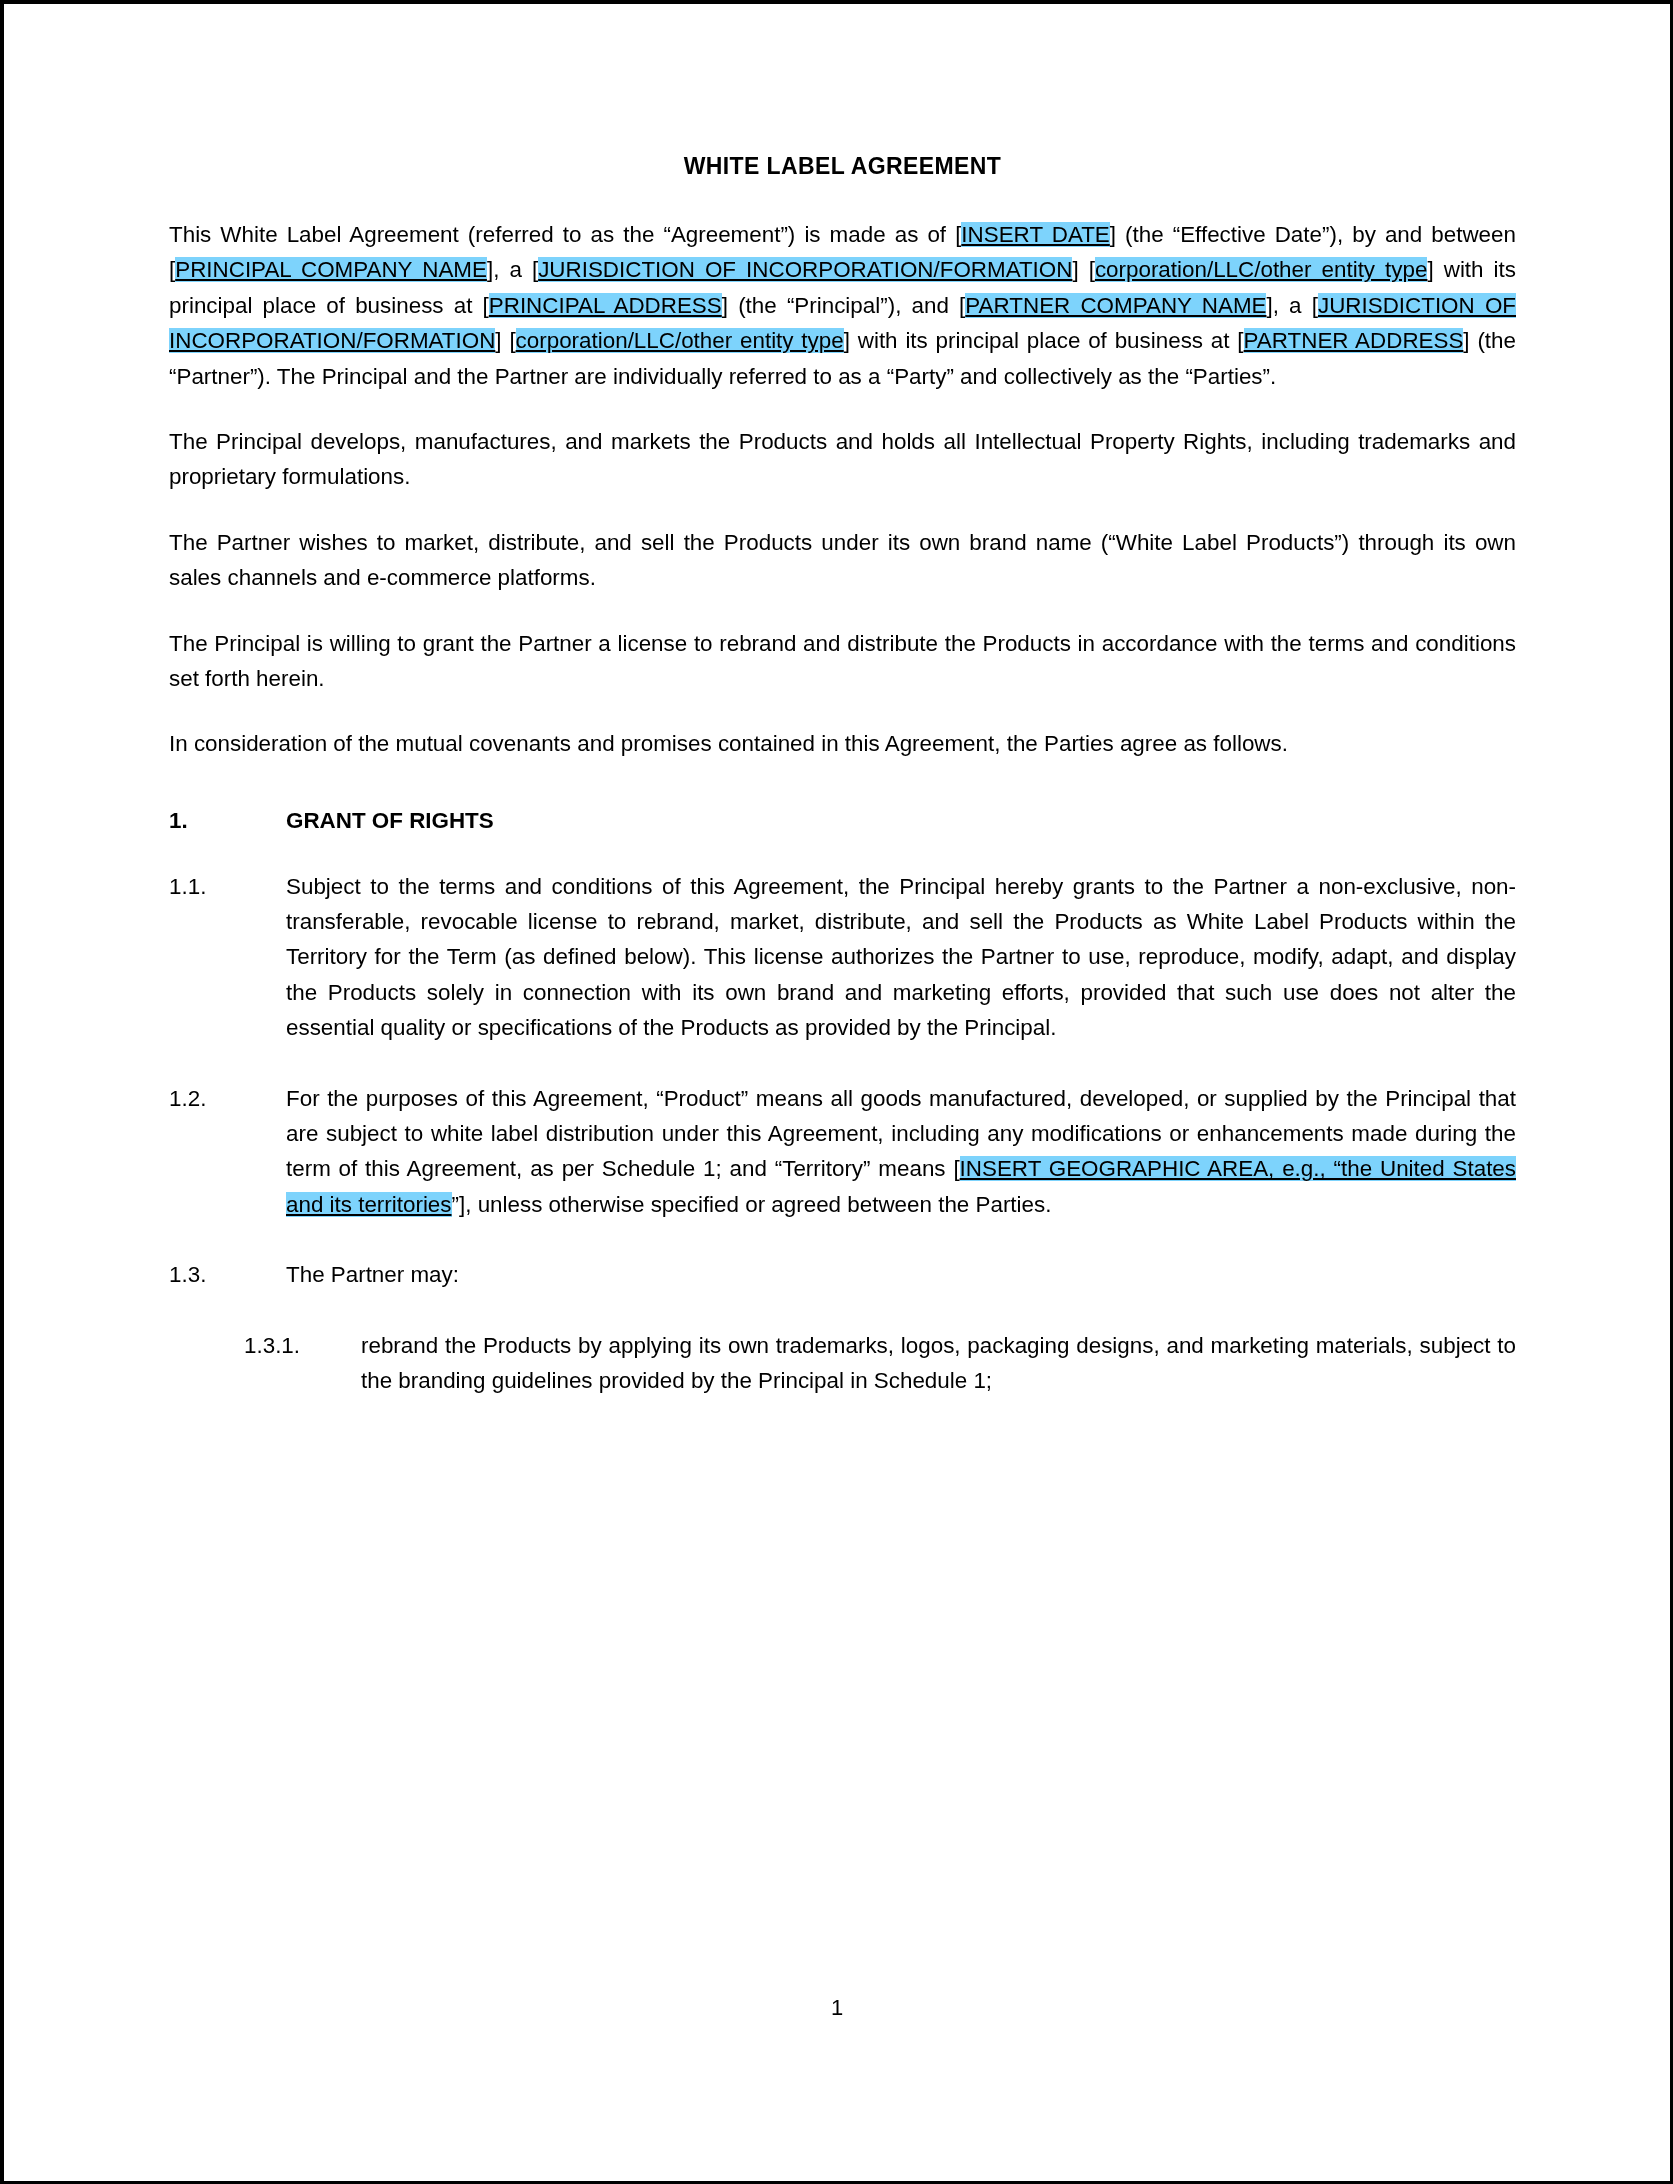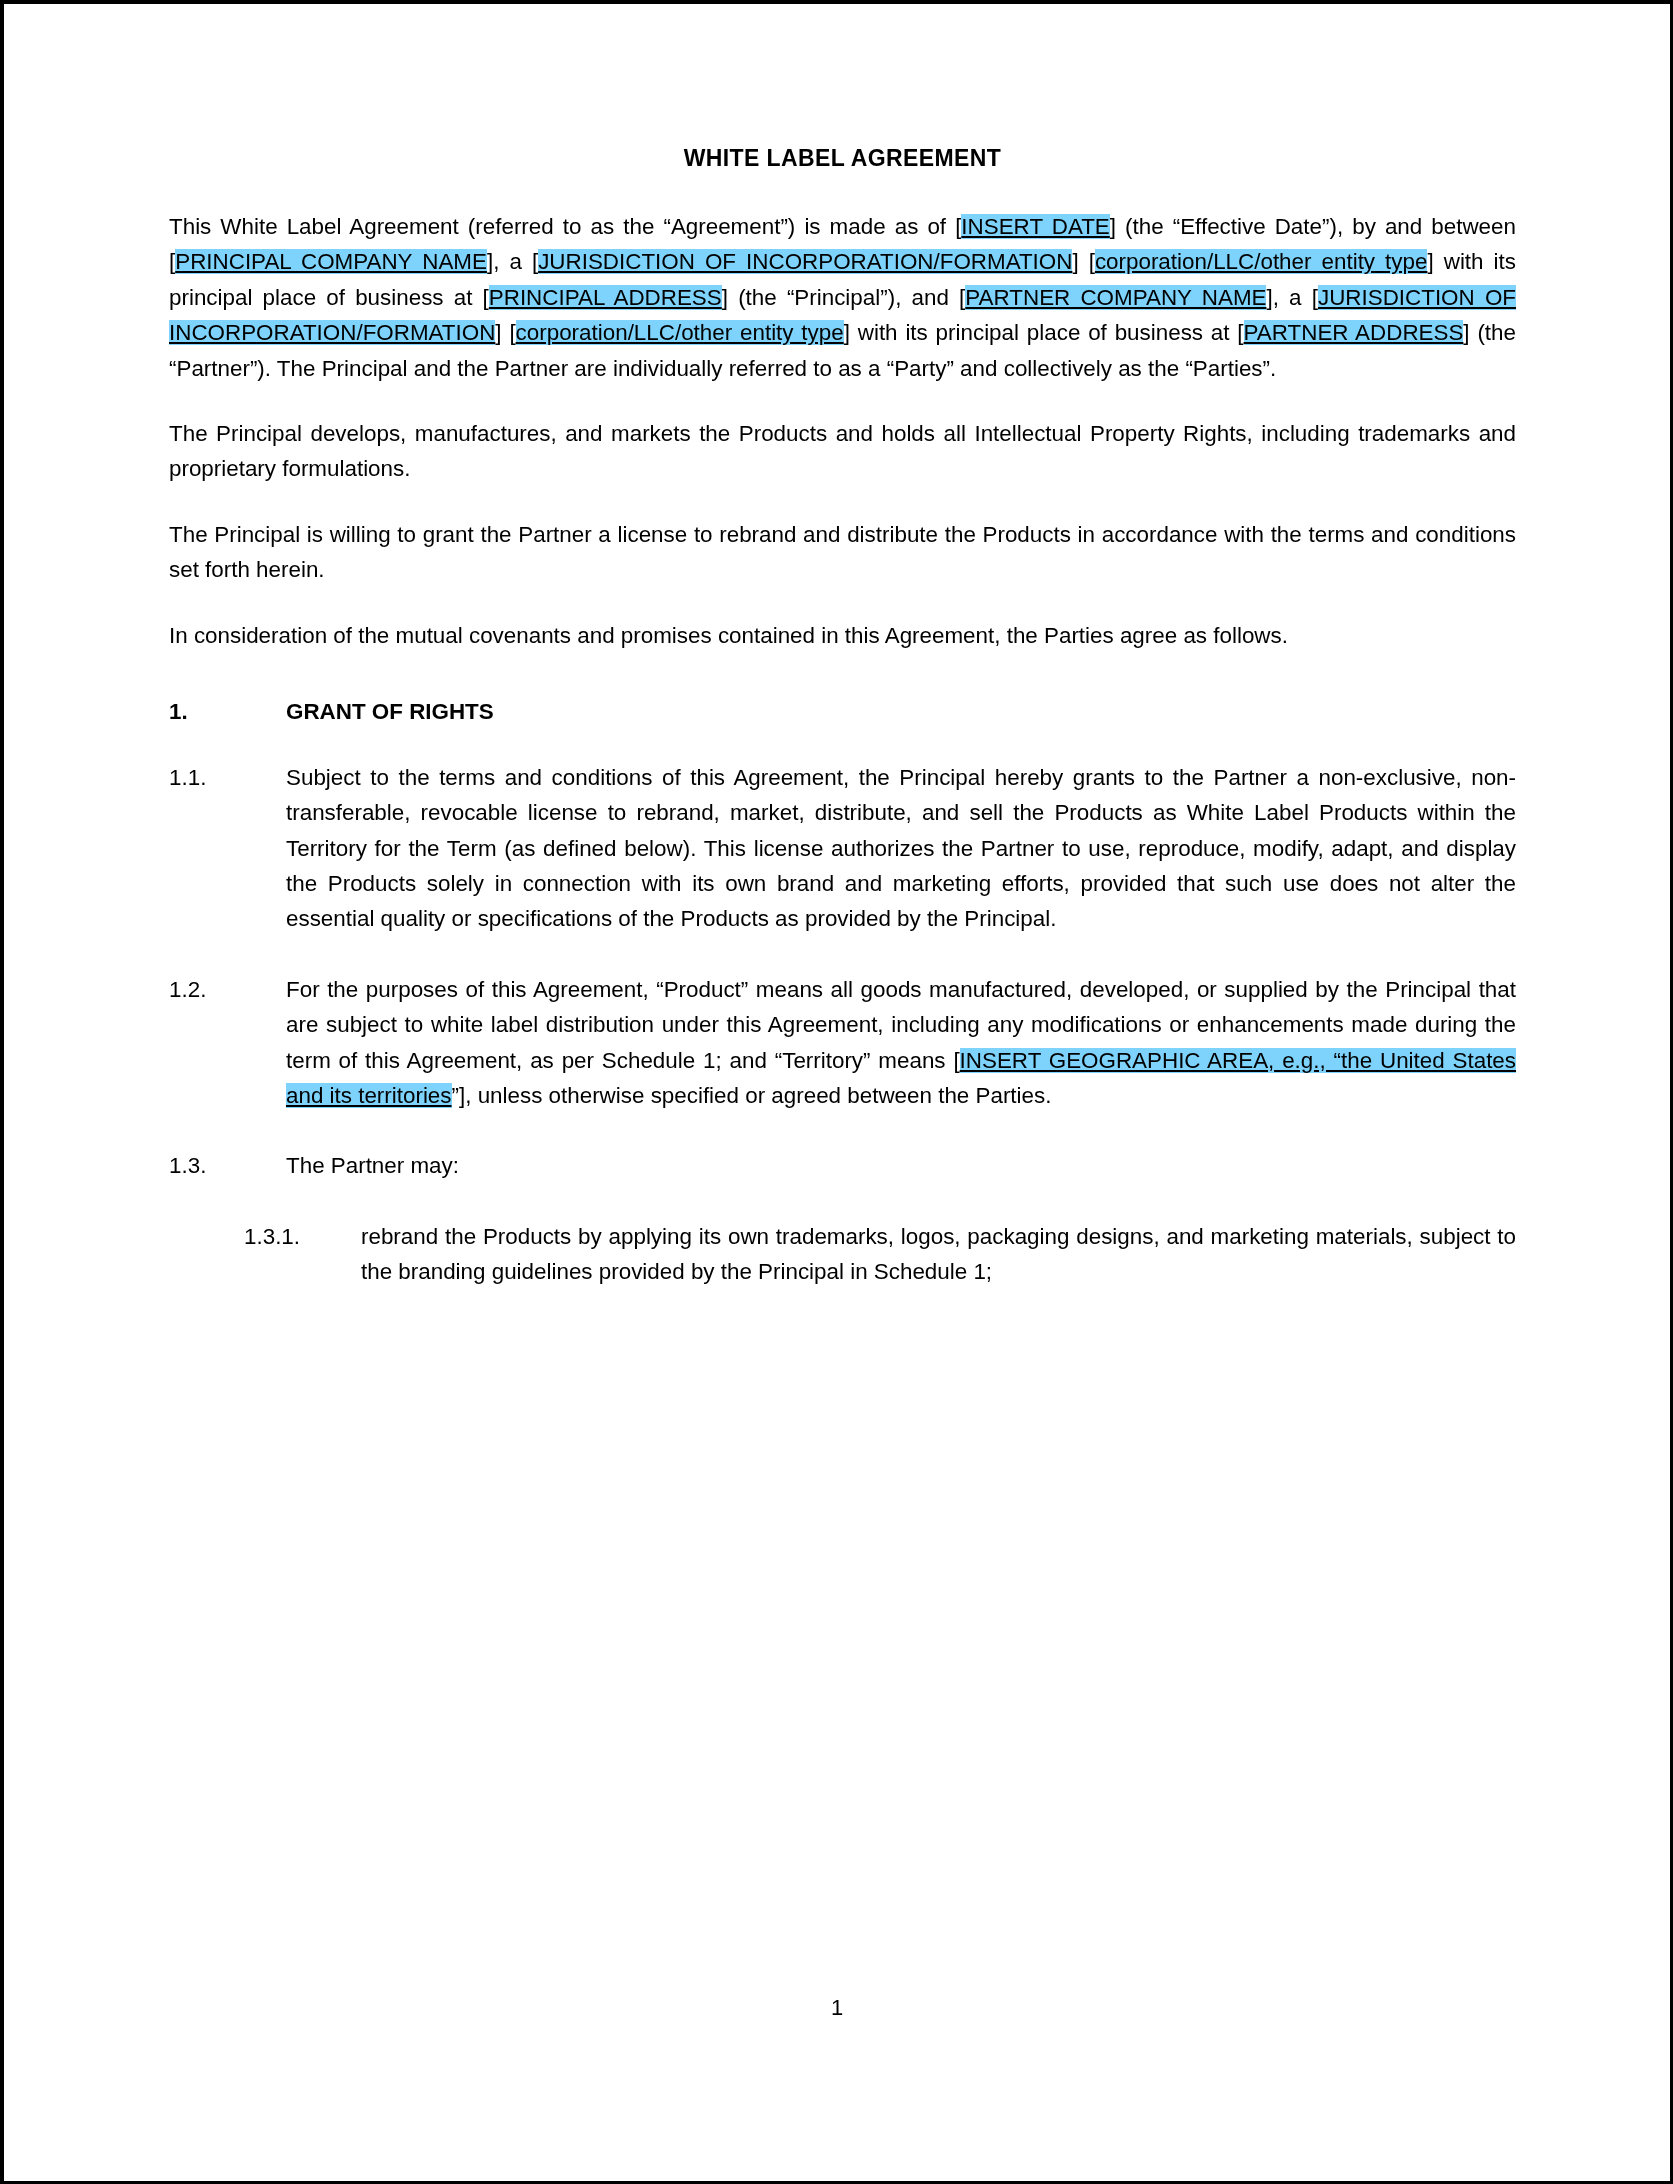--- a/index.html
+++ b/index.html
@@ -14,21 +14,21 @@
     box-sizing: border-box;
     background: #ffffff;
     border: 4.4px solid #000000;
     font-family: "Liberation Sans", sans-serif;
     color: #000000;
     overflow: hidden;
   }
   .content {
     position: absolute;
     left: 165px;
-    top: 141px;
+    top: 149px;
     width: 1347px;
   }
   .doc-title {
     text-align: center;
     font-weight: bold;
     font-size: 23px;
     letter-spacing: 0.4px;
     margin: 0 0 37px 0;
   }
   p.para {
@@ -97,20 +97,21 @@
 
 <div class="page">
   <div class="content">
 
     <div class="doc-title">WHITE LABEL AGREEMENT</div>
 
     <p class="para"><span>This White Label Agreement (referred to as the “</span><b>Agreement</b><span>”) is made as of [</span><span class="hl">INSERT DATE</span><span>] (the “</span><b>Effective Date</b><span>”), by and between [</span><span class="hl">PRINCIPAL COMPANY NAME</span><span>], a [</span><span class="hl">JURISDICTION OF INCORPORATION/FORMATION</span><span>] [</span><span class="hl">corporation/LLC/other entity type</span><span>] with its principal place of business at [</span><span class="hl">PRINCIPAL ADDRESS</span><span>] (the “</span><b>Principal</b><span>”), and [</span><span class="hl">PARTNER COMPANY NAME</span><span>], a [</span><span class="hl">JURISDICTION OF INCORPORATION/FORMATION</span><span>] [</span><span class="hl">corporation/LLC/other entity type</span><span>] with its principal place of business at [</span><span class="hl">PARTNER ADDRESS</span><span>] (the “</span><b>Partner</b><span>”). The Principal and the Partner are individually referred to as a “</span><b>Party</b><span>” and collectively as the “</span><b>Parties</b><span>”.</span></p>
 
     <p class="para">The Principal develops, manufactures, and markets the Products and holds all Intellectual Property Rights, including trademarks and proprietary formulations.</p>
 
+    <p class="para"><span>The Partner wishes to market, distribute, and sell the Products under its own brand name (“</span><b>White Label Products</b><span>”) through its own sales channels and e-commerce platforms.</span></p>
 
     <p class="para">The Principal is willing to grant the Partner a license to rebrand and distribute the Products in accordance with the terms and conditions set forth herein.</p>
 
     <p class="para">In consideration of the mutual covenants and promises contained in this Agreement, the Parties agree as follows.</p>
 
     <div class="section-head">
       <span class="num">1.</span>
       <span>GRANT OF RIGHTS</span>
     </div>
 

